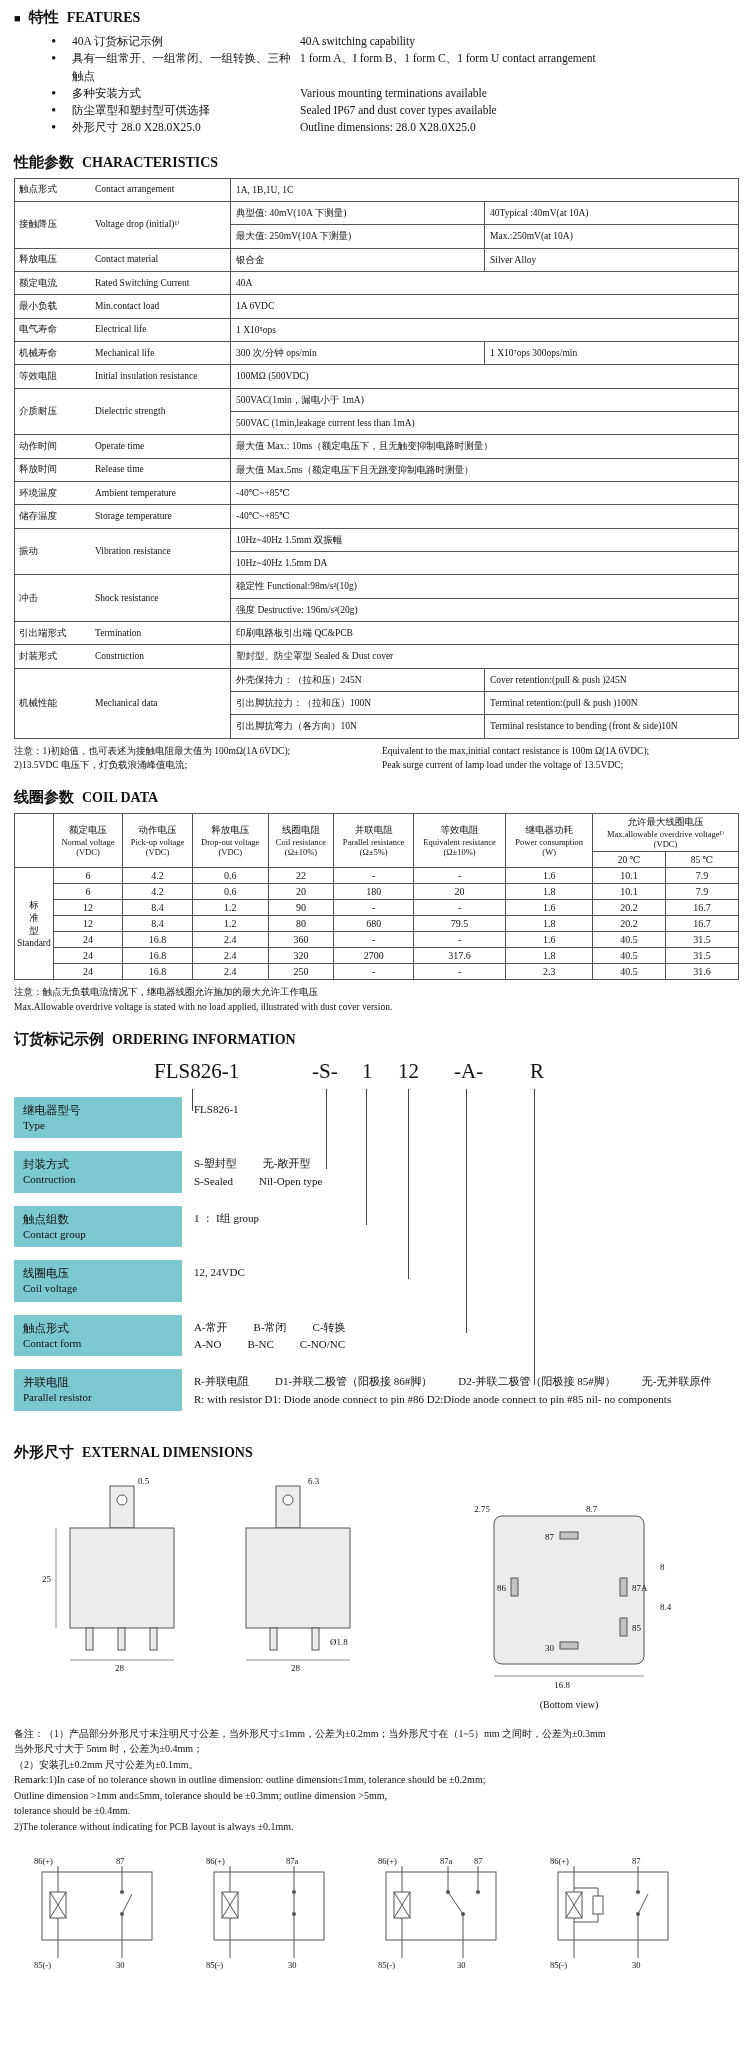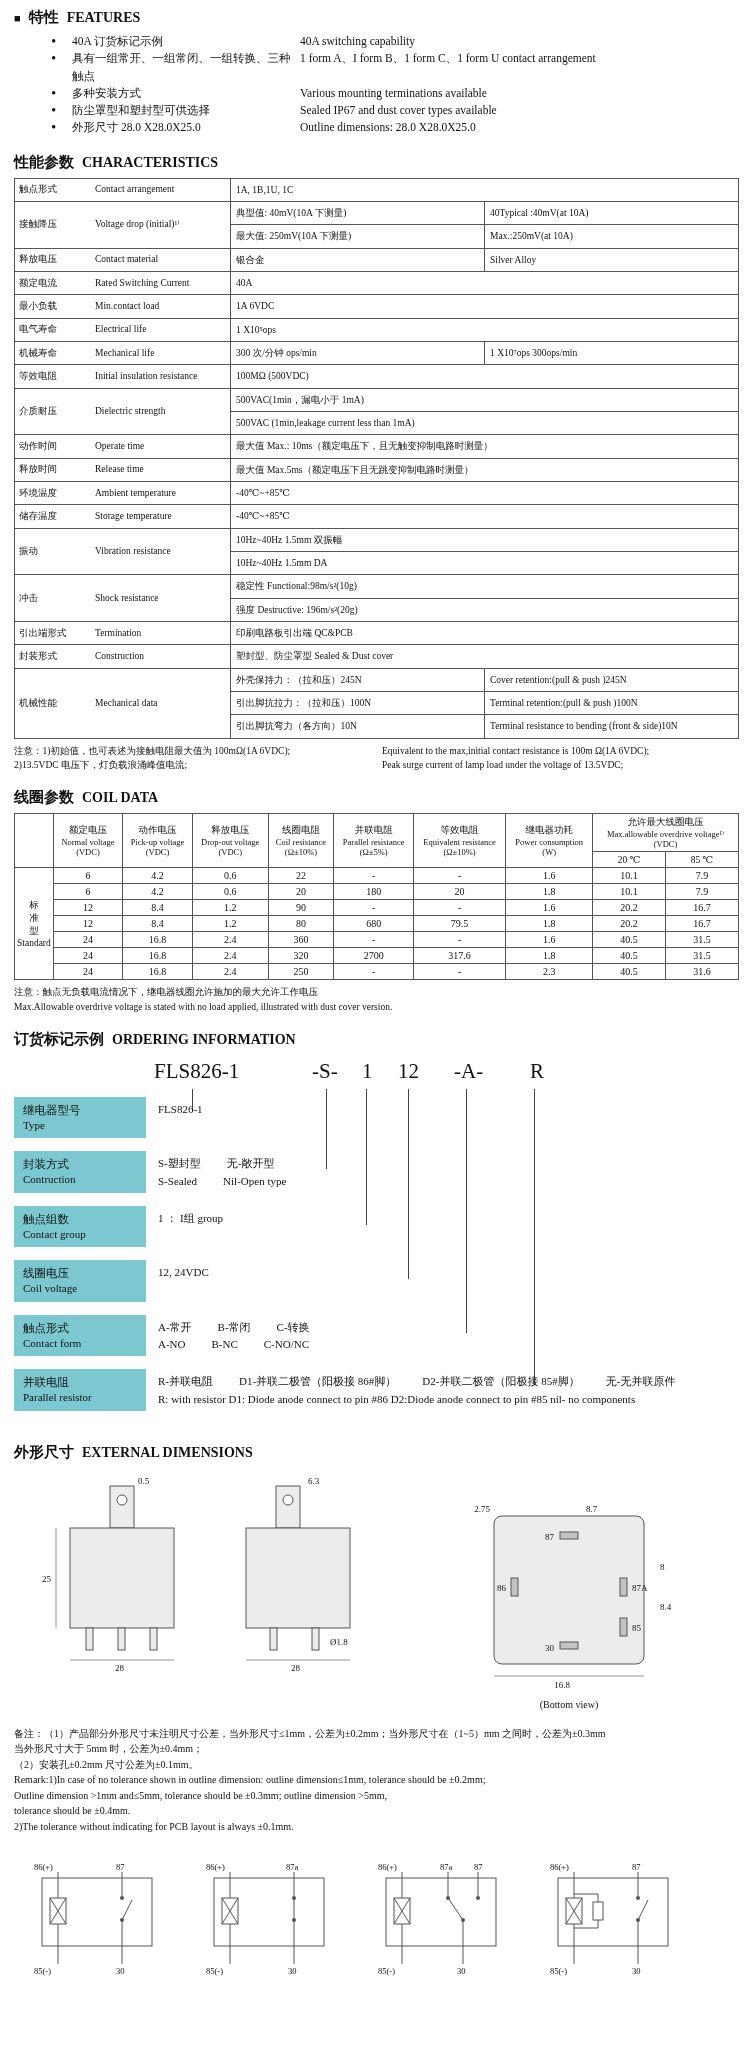--- a/index.html
+++ b/index.html
@@ -40,34 +40,34 @@
 .coil-table .hunit{font-size:8.5px}
 .stub{width:36px;white-space:pre-line;font-size:9.5px}
 .coil-cell{height:16px;font-size:10px}
 .coil-note{font-size:9.5px;margin:5px 0 12px;line-height:1.5}
 
 .ordering-wrap{position:relative;margin-top:10px;margin-bottom:32px}
 .ord-code{position:relative;height:38px;font-size:21px}
 .ord-code span{position:absolute;top:0}
 .connector{position:absolute;width:1px;background:#444;top:30px}
 .ord-row{display:flex;margin-bottom:13px}
-.ord-label{width:132px;background:#7cc8d0;padding:5px 9px;font-size:11.5px;line-height:1.4}
+.ord-label{width:168px;background:#7cc8d0;padding:5px 9px;font-size:11.5px;line-height:1.4}
 .ord-label .en{font-size:11px}
 .ord-value{flex:1;padding:5px 0 0 12px;font-size:11px;line-height:1.4;position:relative;z-index:2}
 .ord-line{display:flex;flex-wrap:wrap;margin-bottom:2px}
 .ord-line span{margin-right:26px}
 
 .dims-svg{display:block;margin:8px auto 4px}
 .part{fill:#ececec;stroke:#555;stroke-width:1}
 .hole{fill:#fff;stroke:#555}
 .blade{fill:#c3c3c3;stroke:#555}
 .dim{stroke:#777;stroke-width:0.8}
 .dtxt{font-size:9px;fill:#111}
 .cap{font-size:10px;fill:#111}
-.remarks{font-size:10px;line-height:1.55;margin:6px 0 24px}
+.remarks{font-size:10px;line-height:1.55;margin:6px 0 18px}
 
 .circuits{display:flex;justify-content:flex-start;margin-top:16px}
 .cc-box{fill:none;stroke:#555;stroke-width:1}
 .cc-coil{fill:none;stroke:#555;stroke-width:1}
 .cw{stroke:#555;stroke-width:1}
 .cnode{fill:#555}
 .ctxt{font-size:8.5px;fill:#111}
 svg text{font-family:"Liberation Serif","DejaVu Serif",serif}
 </style>
 </head>

